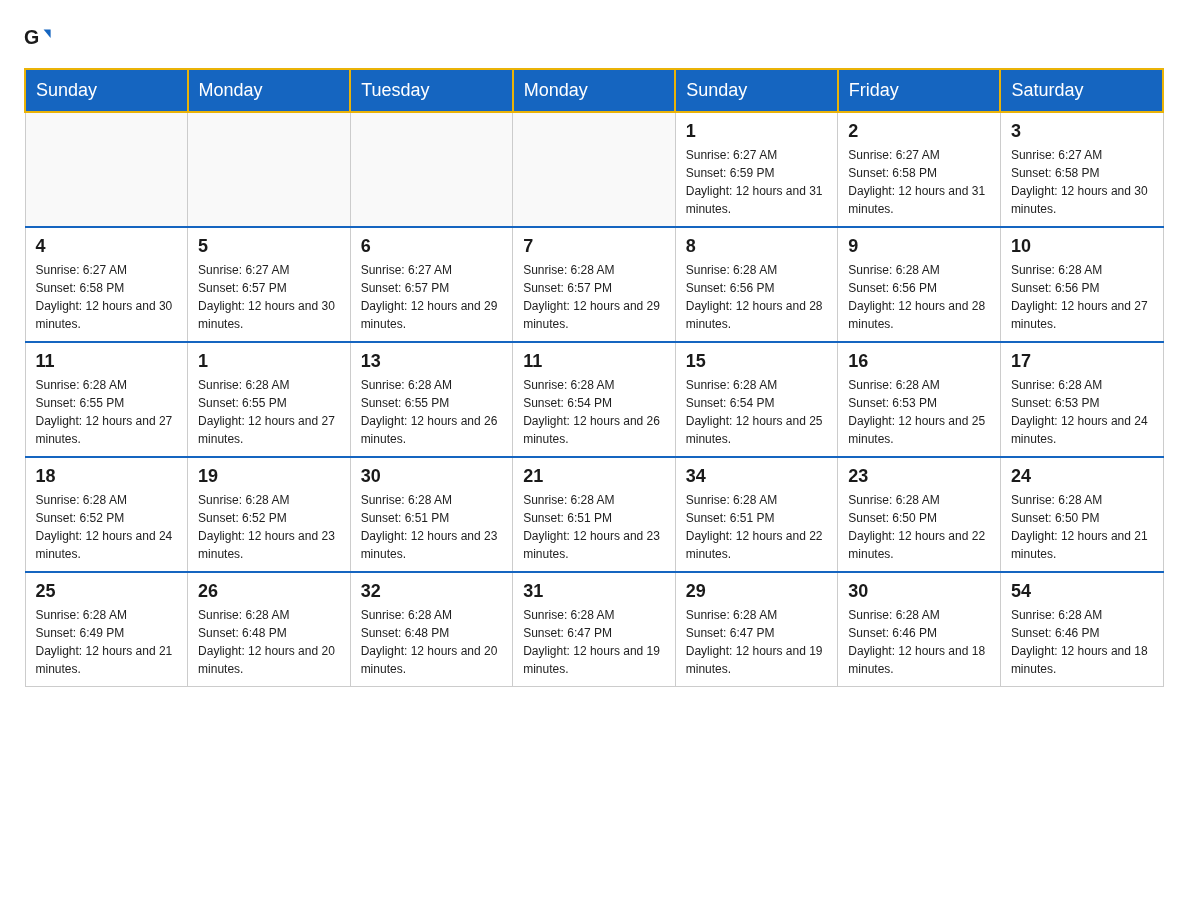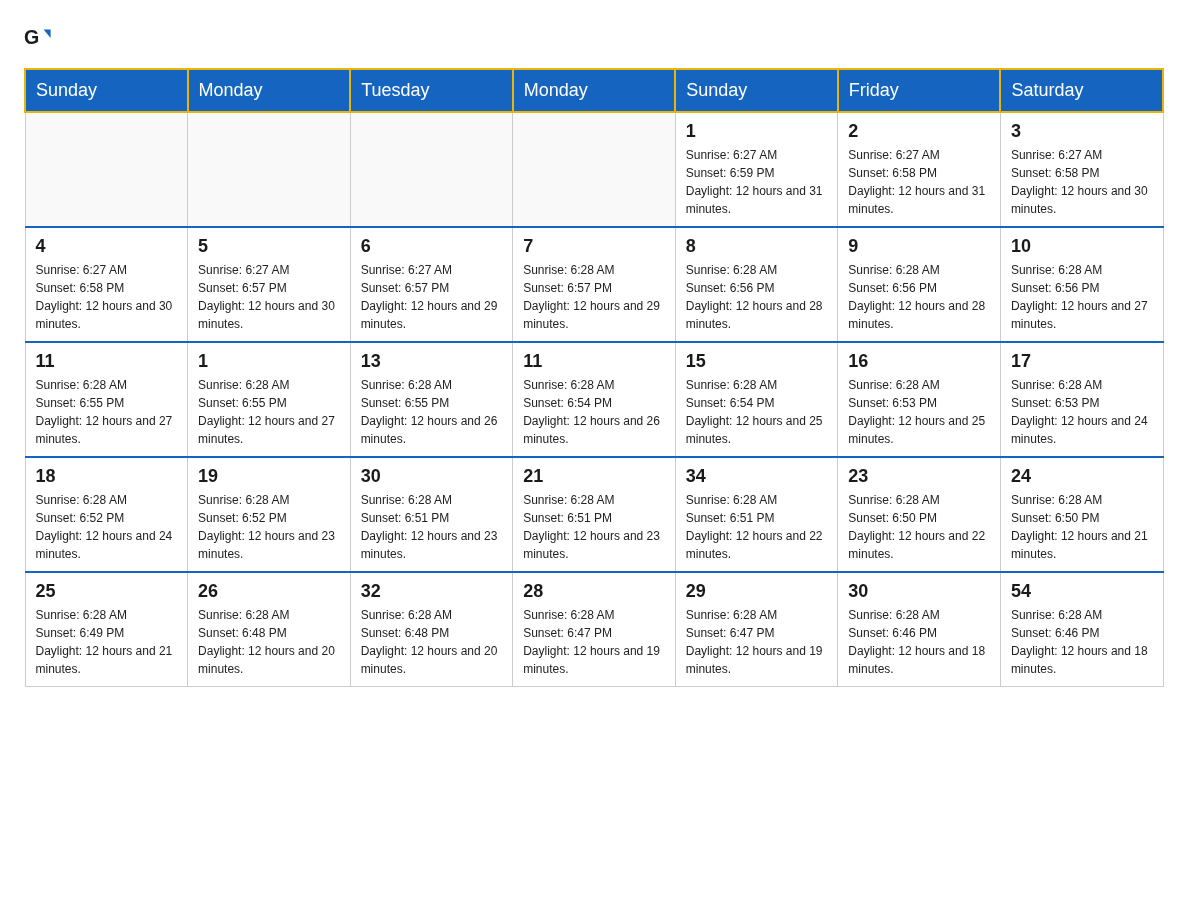--- a/index.html
+++ b/index.html
@@ -288,21 +288,21 @@
 Sunset: 6:48 PM
 Daylight: 12 hours and 20 minutes.</div>
         </td>
         <td>
           <span class="day-num">32</span>
           <div class="day-info" style="white-space: pre-line;">Sunrise: 6:28 AM
 Sunset: 6:48 PM
 Daylight: 12 hours and 20 minutes.</div>
         </td>
         <td>
-          <span class="day-num">28</span>
+          <span class="day-num">31</span>
           <div class="day-info" style="white-space: pre-line;">Sunrise: 6:28 AM
 Sunset: 6:47 PM
 Daylight: 12 hours and 19 minutes.</div>
         </td>
         <td>
           <span class="day-num">29</span>
           <div class="day-info" style="white-space: pre-line;">Sunrise: 6:28 AM
 Sunset: 6:47 PM
 Daylight: 12 hours and 19 minutes.</div>
         </td>

